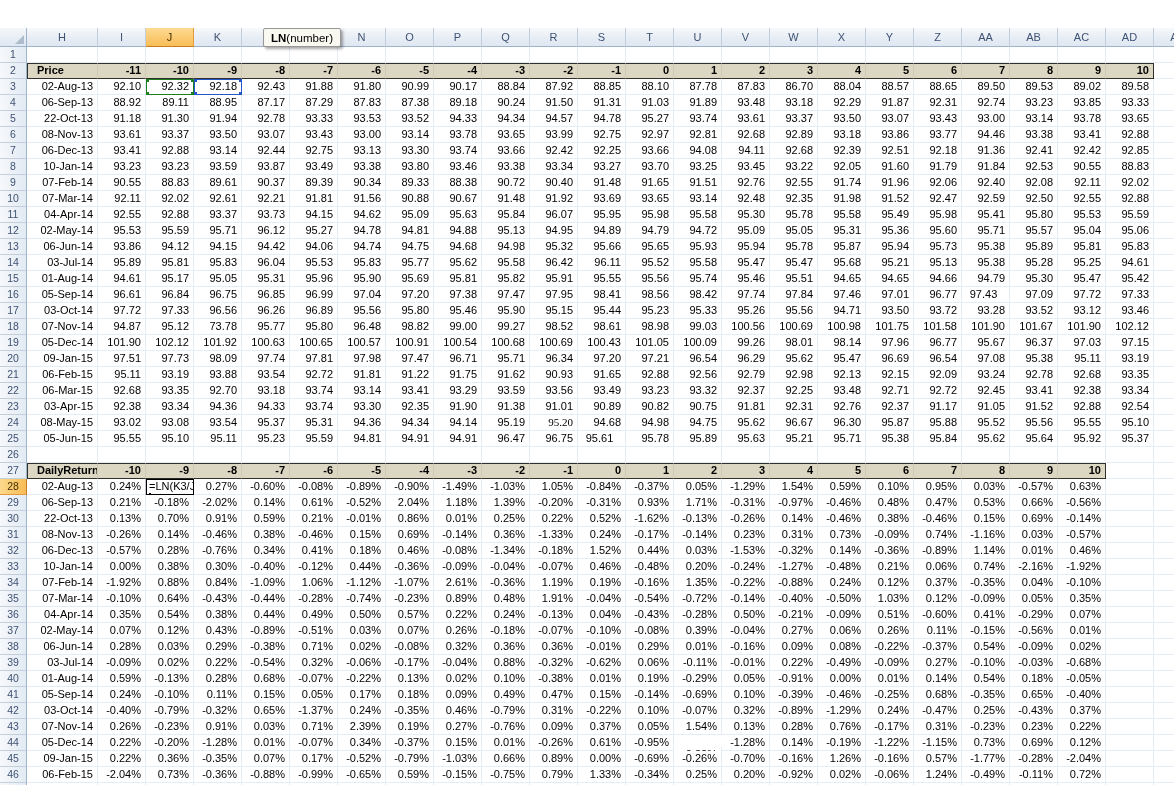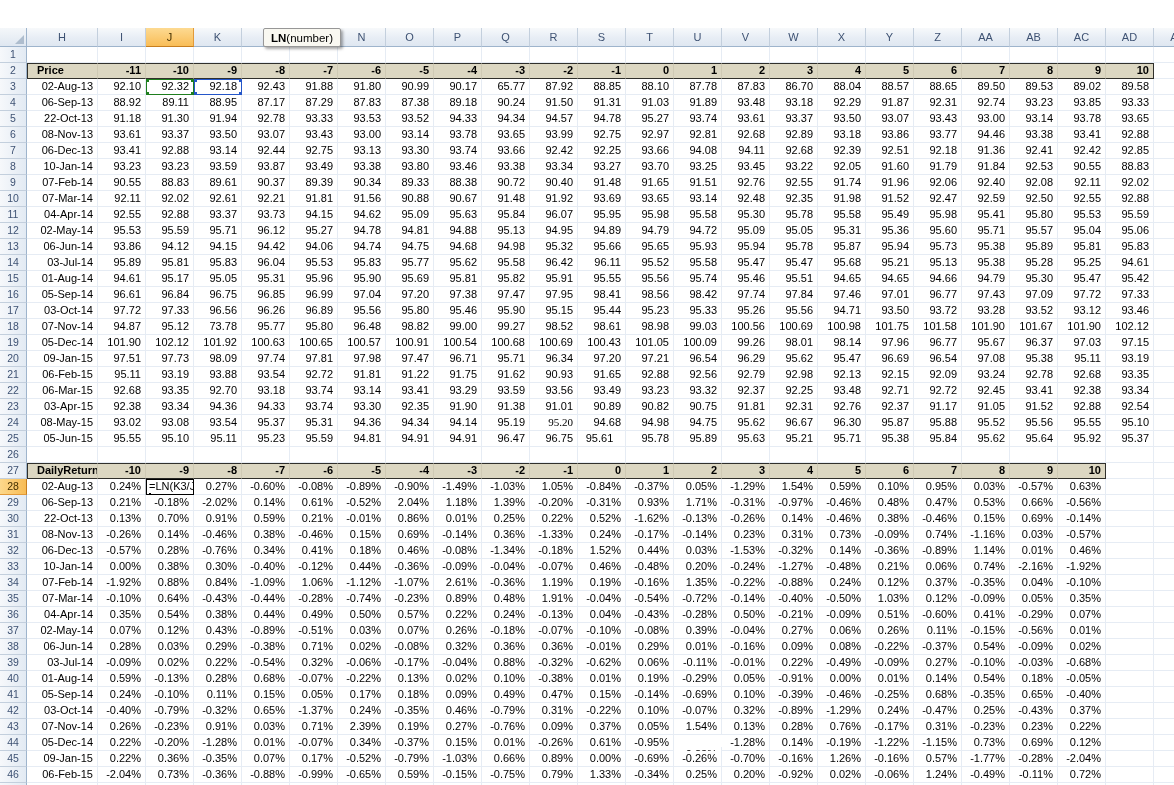--- a/index.html
+++ b/index.html
@@ -159,21 +159,21 @@
         <div class="rowhdr">3</div>
         <div class="c num" style="width: 71px;">02-Aug-13</div>
         <div class="c num" style="width: 48px;">92.10</div>
         <div class="c num" style="width: 48px;">92.32</div>
         <div class="c num" style="width: 48px;">92.18</div>
         <div class="c num" style="width: 48px;">92.43</div>
         <div class="c num" style="width: 48px;">91.88</div>
         <div class="c num" style="width: 48px;">91.80</div>
         <div class="c num" style="width: 48px;">90.99</div>
         <div class="c num" style="width: 48px;">90.17</div>
-        <div class="c num" style="width: 48px;">65.77</div>
+        <div class="c num" style="width: 48px;">88.84</div>
         <div class="c num" style="width: 48px;">87.92</div>
         <div class="c num" style="width: 48px;">88.85</div>
         <div class="c num" style="width: 48px;">88.10</div>
         <div class="c num" style="width: 48px;">87.78</div>
         <div class="c num" style="width: 48px;">87.83</div>
         <div class="c num" style="width: 48px;">86.70</div>
         <div class="c num" style="width: 48px;">88.04</div>
         <div class="c num" style="width: 48px;">88.57</div>
         <div class="c num" style="width: 48px;">88.65</div>
         <div class="c num" style="width: 48px;">89.50</div>
@@ -520,21 +520,21 @@
         <div class="c num" style="width: 48px;">97.47</div>
         <div class="c num" style="width: 48px;">97.95</div>
         <div class="c num" style="width: 48px;">98.41</div>
         <div class="c num" style="width: 48px;">98.56</div>
         <div class="c num" style="width: 48px;">98.42</div>
         <div class="c num" style="width: 48px;">97.74</div>
         <div class="c num" style="width: 48px;">97.84</div>
         <div class="c num" style="width: 48px;">97.46</div>
         <div class="c num" style="width: 48px;">97.01</div>
         <div class="c num" style="width: 48px;">96.77</div>
-        <div class="c num" style="width: 48px;">97.43</div>
+        <div class="c num" style="width: 48px; text-align: center;">97.43</div>
         <div class="c num" style="width: 48px;">97.09</div>
         <div class="c num" style="width: 48px;">97.72</div>
         <div class="c num" style="width: 48px;">97.33</div>
         <div class="c" style="width: 48px;"></div>
       </div>
       <div class="row">
         <div class="rowhdr">17</div>
         <div class="c num" style="width: 71px;">03-Oct-14</div>
         <div class="c num" style="width: 48px;">97.72</div>
         <div class="c num" style="width: 48px;">97.33</div>

